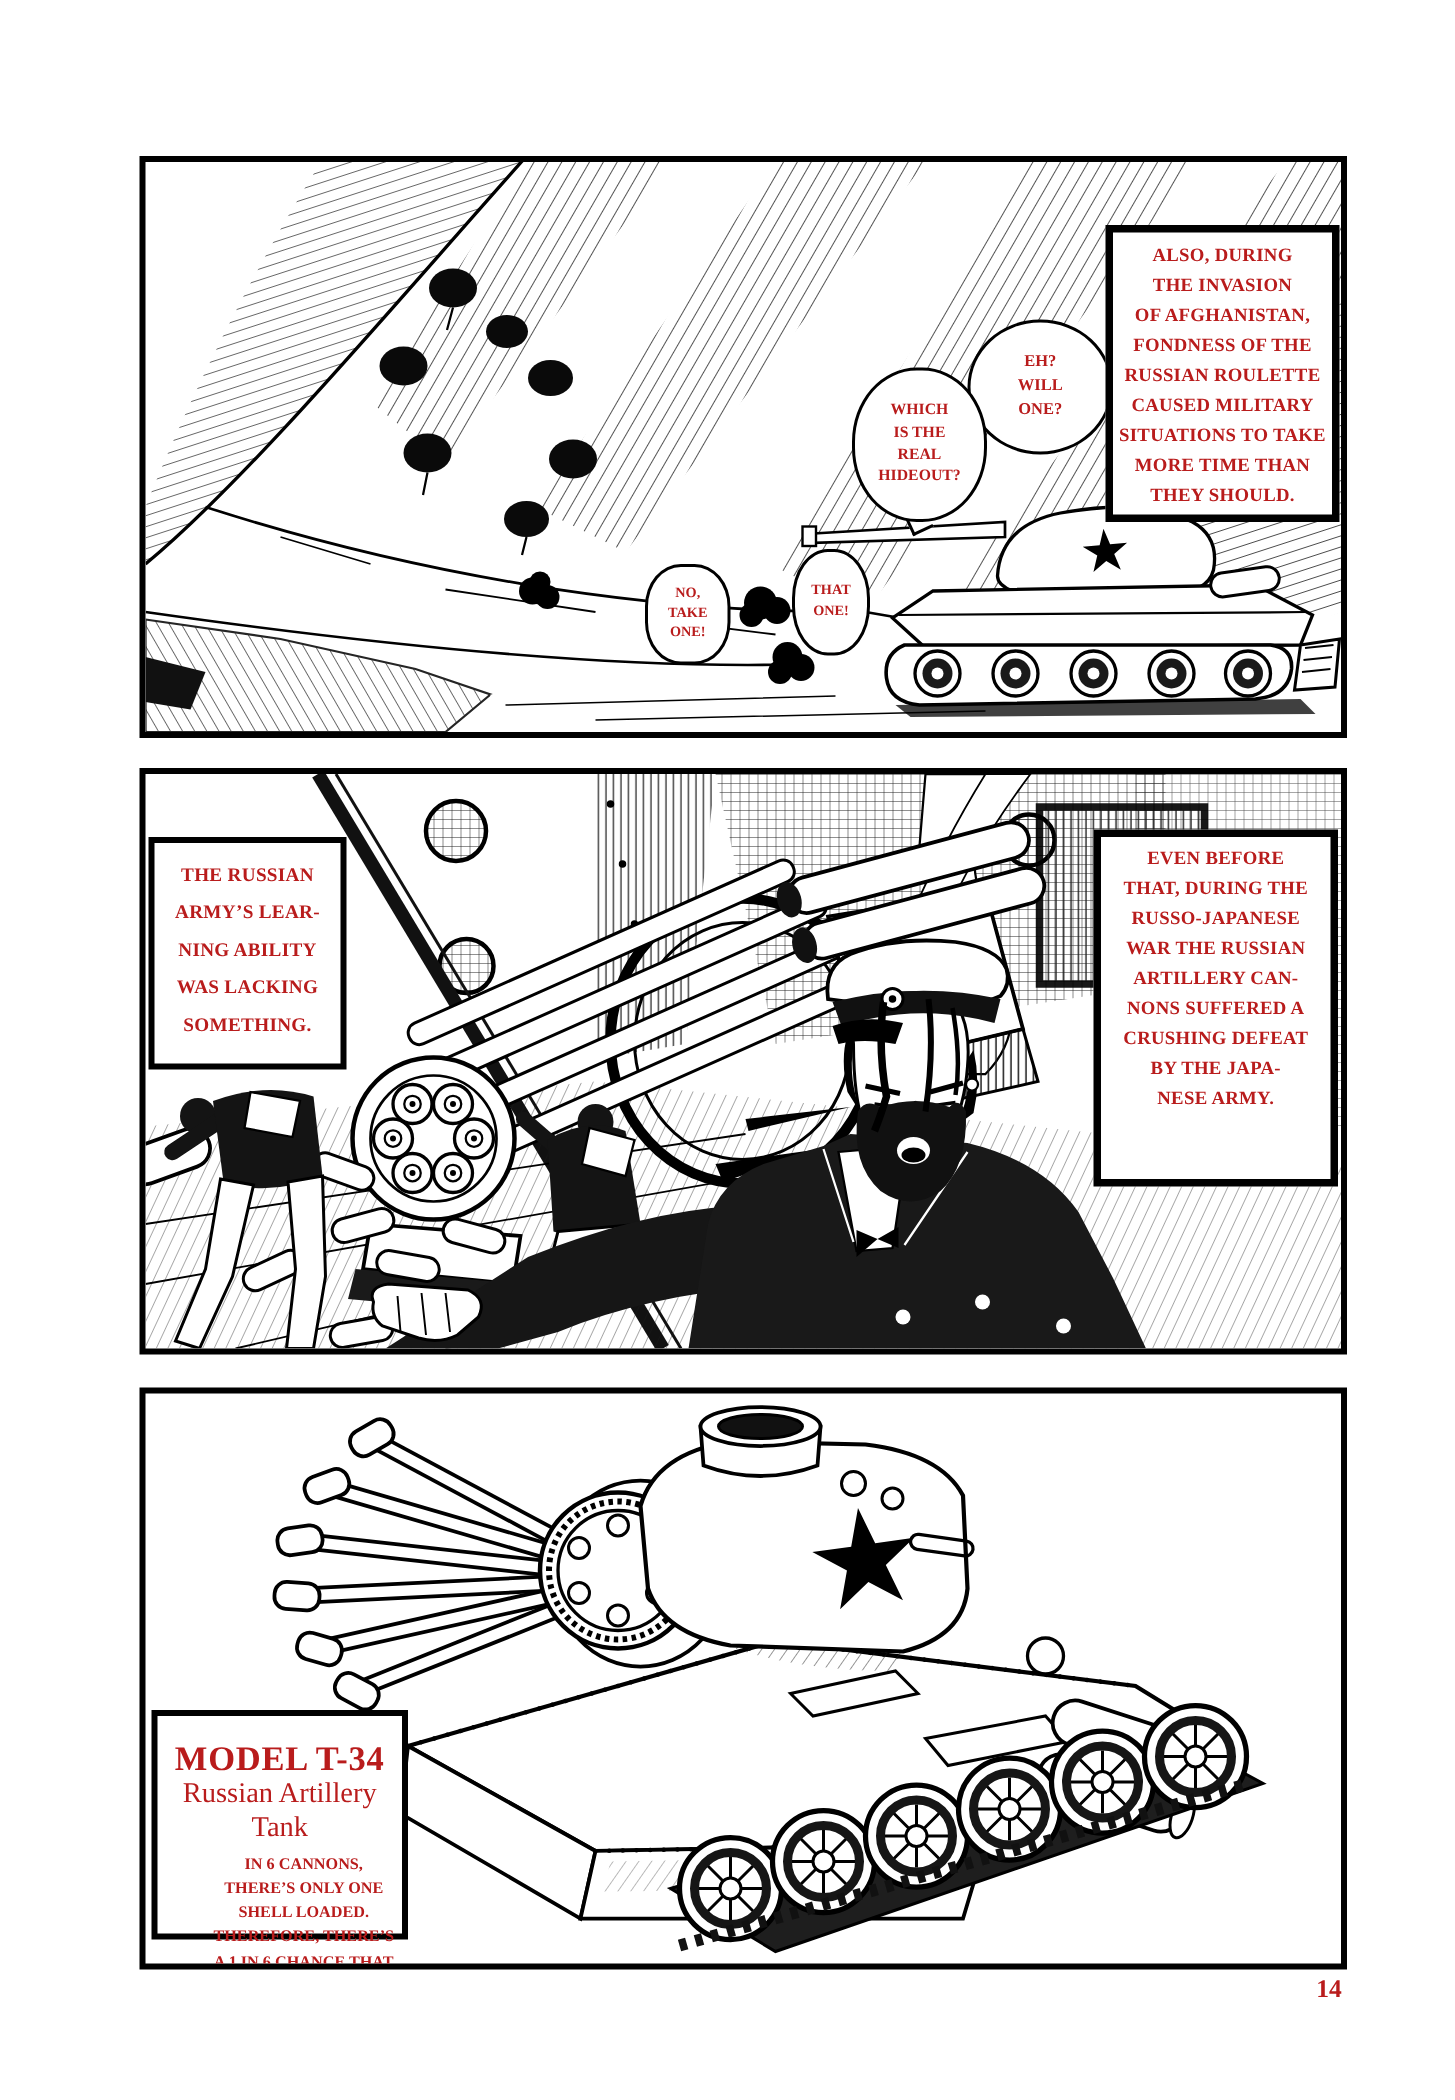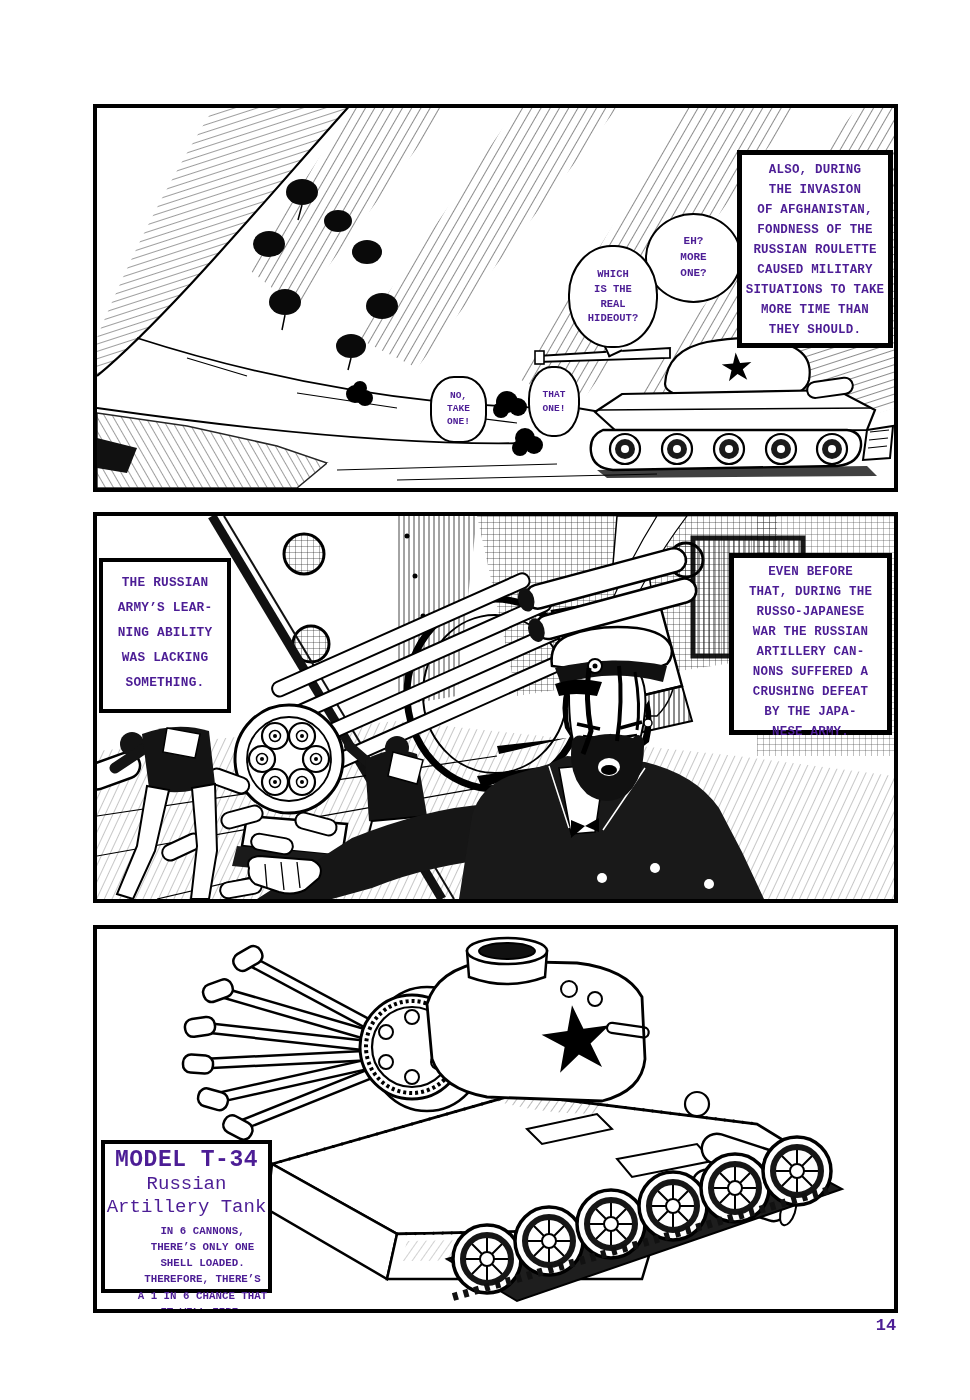--- a/index.html
+++ b/index.html
@@ -1,35 +1,35 @@
 <!DOCTYPE html>
 <html><head>
 <meta charset="utf-8">
 <style>
   html,body{margin:0;padding:0;background:#e8e8e8;}
   .page{position:relative;width:970px;height:1400px;background:#ffffff;overflow:hidden;
-        font-family:Liberation Mono, monospace;color:#4c1d95;}
+        font-family:Liberation Serif, serif;color:#b91c1c;}
   .panel{position:absolute;border:4px solid #000;background:#fff;overflow:hidden;}
   .panel svg{position:absolute;left:0;top:0;display:block;}
   .caption{position:absolute;background:#fff;border:4px solid #000;box-sizing:border-box;
            text-align:center;}
   .caption .caption-text{white-space:pre-line;font-weight:700;letter-spacing:.2px;display:block;}
   .bubble{position:absolute;background:#fff;border:2.5px solid #000;border-radius:50%;
           display:flex;align-items:center;justify-content:center;text-align:center;
           white-space:pre-line;font-weight:700;box-sizing:border-box;z-index:5;}
   .bubble-tail{position:absolute;width:13px;height:13px;background:#fff;
                border-right:2.5px solid #000;border-bottom:2.5px solid #000;
                transform:rotate(65deg);z-index:4;}
   .c1{left:640px;top:42px;width:156px;height:198px;border-width:5px;z-index:6;}
   .c1 .caption-text{font-size:12.5px;line-height:1.6;padding-top:5px;}
   .c2{left:2px;top:42px;width:132px;height:155px;z-index:6;}
   .c2 .caption-text{font-size:12.8px;line-height:1.95;padding-top:9px;}
-  .c3{left:632px;top:37px;width:163px;height:182px;border-width:5px;z-index:6;}
+  .c3{left:632px;top:37px;width:163px;height:238px;border-width:5px;z-index:6;}
   .c3 .caption-text{font-size:12.5px;line-height:1.6;padding-top:4px;}
-  .c4{left:4px;top:211px;width:171px;height:153px;z-index:6;padding-top:4px;}
+  .c4{left:4px;top:211px;width:171px;height:153px;z-index:6;padding-top:16px;}
   .c4 .model-title{font-size:23px;font-weight:800;letter-spacing:.5px;line-height:1.1;display:block;}
   .c4 .model-sub{font-size:19px;font-weight:400;line-height:1.2;display:block;}
   .c4 .model-body{font-size:10.8px;font-weight:700;line-height:1.5;white-space:pre-line;display:block;margin-top:4px;margin-left:32px;}
   .pagenum{position:absolute;left:856px;top:1316px;width:60px;text-align:center;
            font-size:17px;font-weight:700;}
 </style>
 </head>
 <body>
 
 <div class="page">
@@ -139,21 +139,21 @@
 OF AFGHANISTAN,
 FONDNESS OF THE
 RUSSIAN ROULETTE
 CAUSED MILITARY
 SITUATIONS TO TAKE
 MORE TIME THAN
 THEY SHOULD.</span>
     </div>
 
     <div class="bubble" style="left:548px;top:105px;width:97px;height:90px;font-size:11px;line-height:1.45;">EH?
-MORE
+WILL
 ONE?</div>
     <div class="bubble" style="left:471px;top:137px;width:90px;height:103px;font-size:10.5px;line-height:1.4;border-radius:48%;">WHICH
 IS THE
 REAL
 HIDEOUT?</div>
     <div class="bubble-tail" style="left:508px;top:232px;"></div>
     <div class="bubble" style="left:333px;top:268px;width:57px;height:67px;font-size:9.5px;line-height:1.35;border-radius:42%;">NO,
 TAKE
 ONE!</div>
     <div class="bubble" style="left:431px;top:258px;width:52px;height:71px;font-size:9.5px;line-height:1.4;border-radius:46%;">THAT

